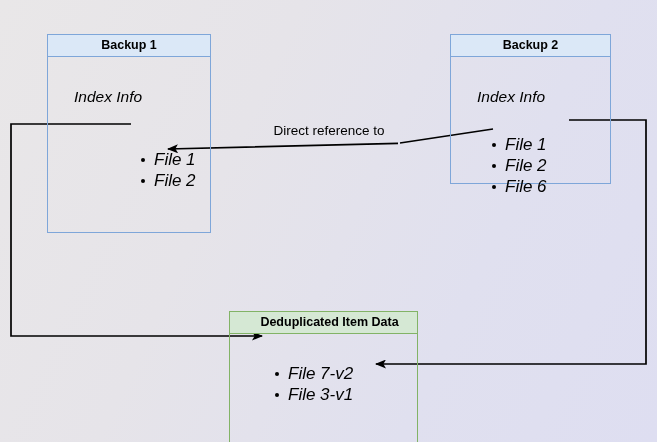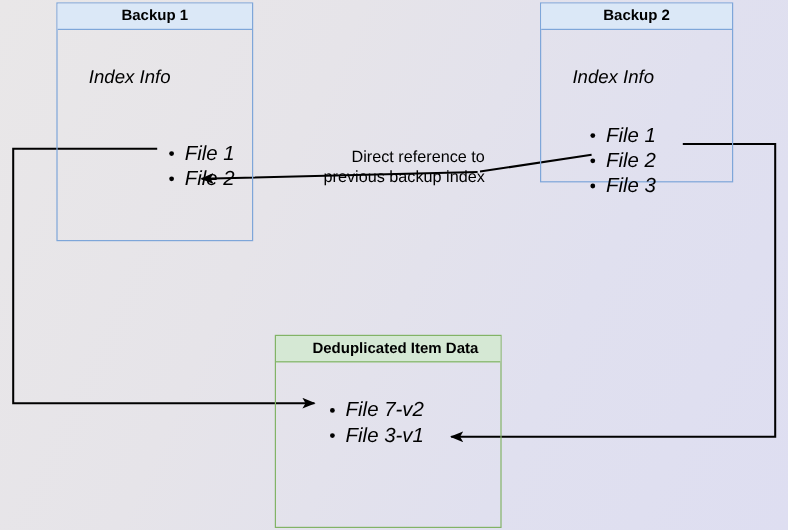--- a/index.html
+++ b/index.html
@@ -24,20 +24,21 @@
     top: 0;
     width: 657px;
     height: 442px;
     pointer-events: none;
   }
   .node {
     position: absolute;
     box-sizing: border-box;
     border: 1px solid #7ea6d9;
     background: transparent;
+    margin-top: 32px;
   }
   .node-header {
     box-sizing: border-box;
     height: 22px;
     line-height: 21px;
     text-align: center;
     font-size: 12.5px;
     font-weight: bold;
     color: #000000;
     background: #dbe8f7;
@@ -117,21 +118,21 @@
   }
   #node-dedup .item-list {
     left: 44px;
     top: 29px;
   }
   #label-direct-reference {
     position: absolute;
     left: 254px;
     top: 122px;
     width: 150px;
-    text-align: right;
+    text-align: center;
     font-size: 13.5px;
     line-height: 17px;
     color: #000000;
   }
   .lbl-line {
     display: block;
   }
 </style>
 </head>
 <body>
@@ -163,33 +164,32 @@
     </div>
   </div>
 
   <div class="node" id="node-backup-2">
     <div class="node-header">Backup 2</div>
     <div class="node-body">
       <div class="node-subtitle">Index Info</div>
       <ul class="item-list">
         <li>File 1</li>
         <li>File 2</li>
-        <li>File 3</li>
+        <li>File 6</li>
       </ul>
     </div>
   </div>
 
   <div class="node" id="node-dedup">
     <div class="node-header">Deduplicated Item Data</div>
     <div class="node-body">
       <ul class="item-list">
         <li>File 7-v2</li>
         <li>File 3-v1</li>
       </ul>
     </div>
   </div>
 
   <div id="label-direct-reference">
     <span class="lbl-line">Direct reference to</span>
-    <span class="lbl-line">previous backup index</span>
   </div>
 
 </div>
 
 </body></html>

